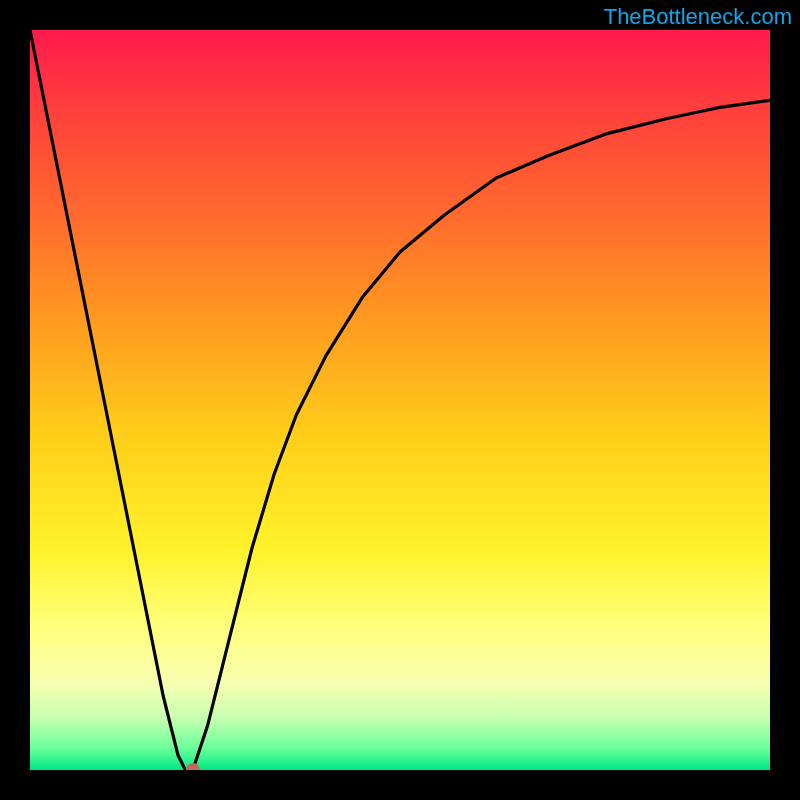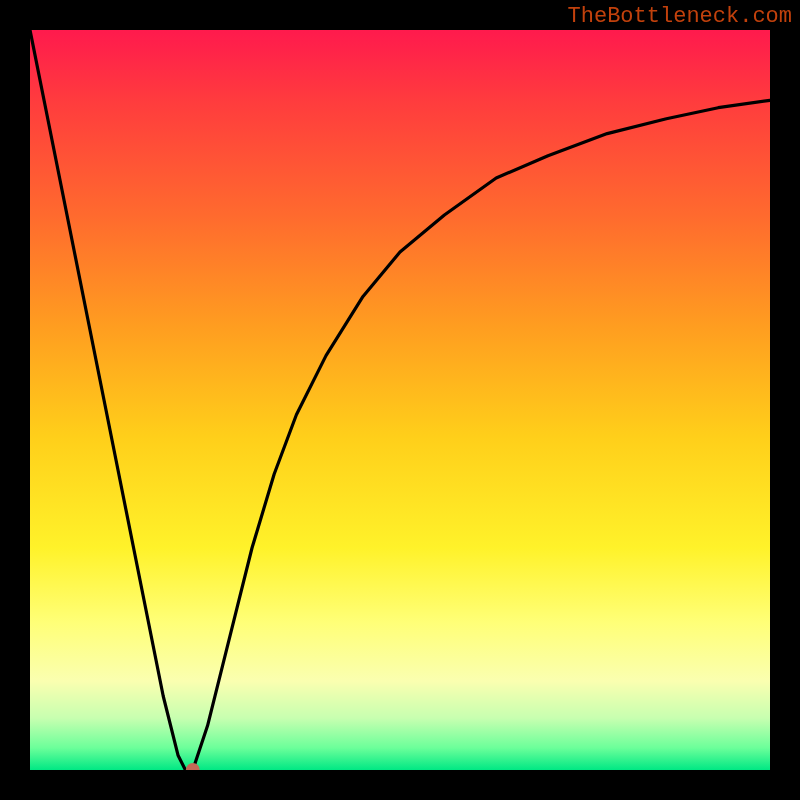--- a/index.html
+++ b/index.html
@@ -52,23 +52,23 @@
     left: 0;
     top: 0;
     width: 100%;
     height: 100%;
   }
   .watermark {
     position: absolute;
     top: 4px;
     right: 8px;
     font-size: 22px;
-    color: #c2410c;
+    color: #0ea5e9;
     font-weight: 500;
-    font-family: Liberation Mono, monospace;
+    font-family: Liberation Sans, sans-serif;
   }
 </style>
 </head>
 <body>
 
 <div class="frame">
   <div class="watermark">TheBottleneck.com</div>
   <div class="plot-area">
     <div class="gradient-bg"></div>
     <svg class="curve-svg" viewBox="0 0 740 740" preserveAspectRatio="none">

